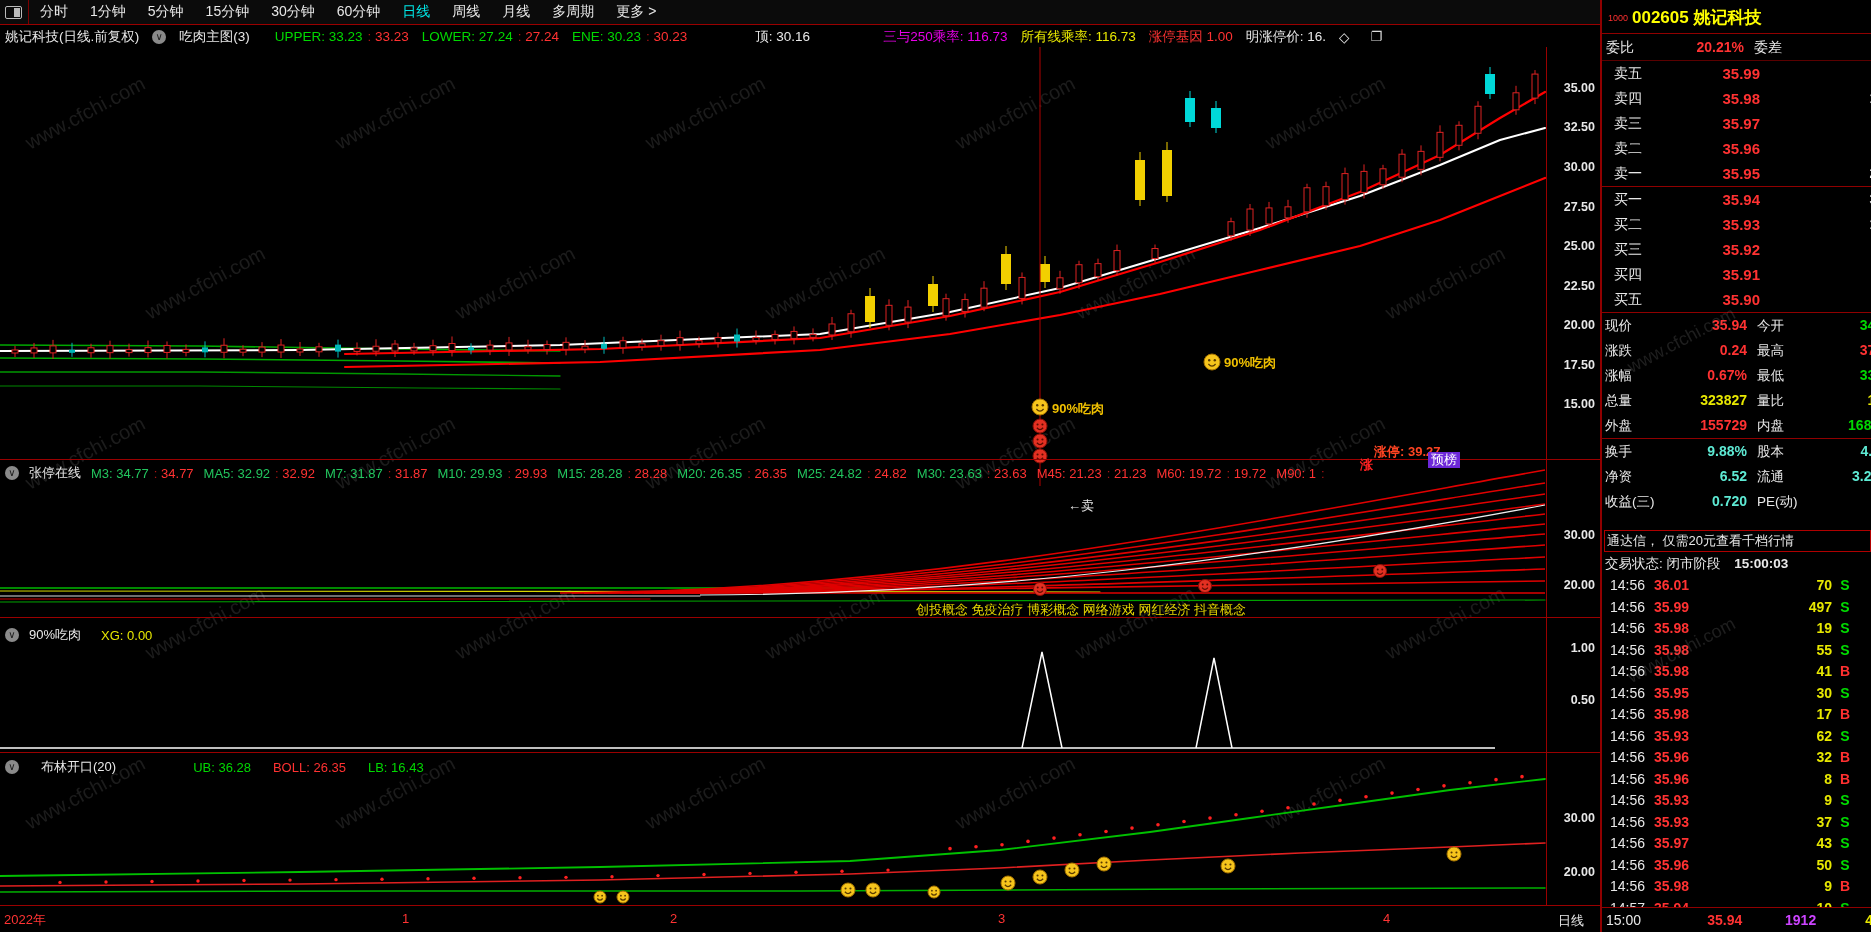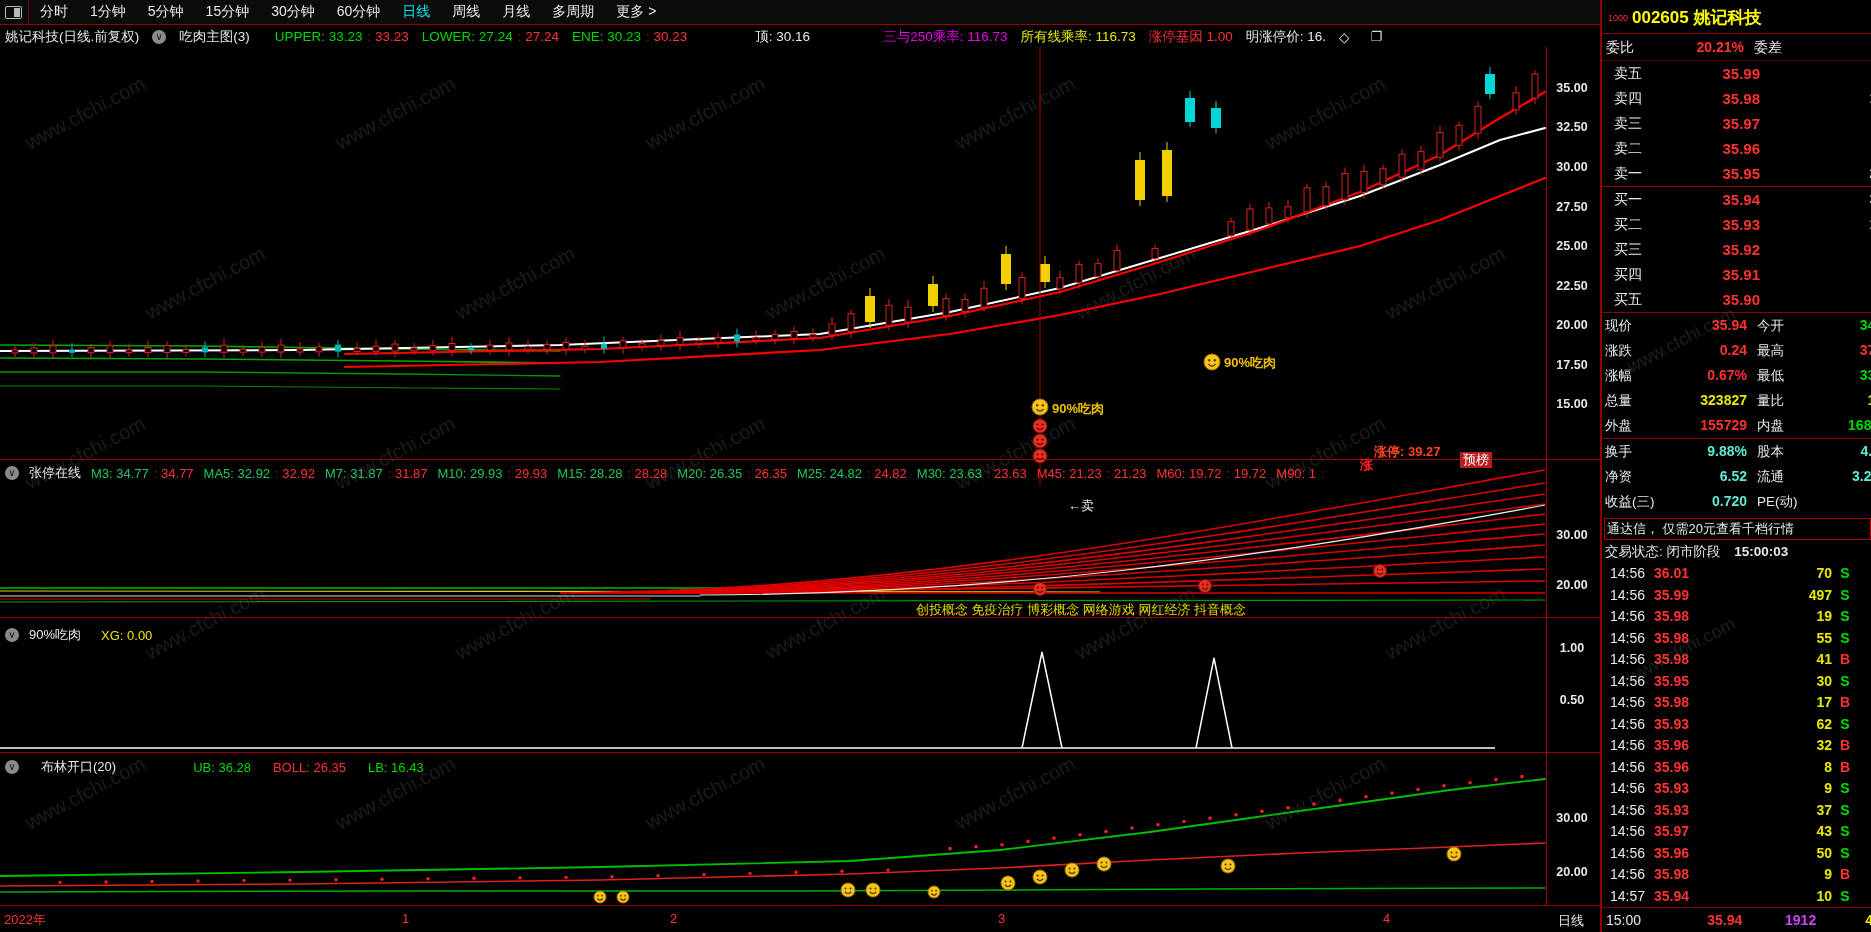--- a/index.html
+++ b/index.html
@@ -40,27 +40,27 @@
   .ma{white-space:nowrap;}
   .c-w{color:#22c55e;} .c-r{color:#ff3232;} .c-red{color:#ff3232;}
   .c-green{color:#00d800;} .c-yellow{color:#e8e800;} .c-white{color:#5eead4;}
   .c-S{color:#00dd00;} .c-B{color:#ff3030;}
   
   .annot{position:absolute;z-index:4;font-size:13px;white-space:nowrap;}
   #pork1{left:1224px;top:354px;color:#f0c000;font-weight:bold;}
   #pork2{left:1052px;top:400px;color:#f0c000;font-weight:bold;}
   #limitlab{left:1374px;top:443px;color:#ff4422;font-weight:bold;}
   #badge-zh{left:1360px;top:456px;color:#ff2222;font-weight:bold;}
-  #badge-yb{left:1428px;top:452px;background:#b91c1c;color:#fff;padding:0 3px;line-height:16px;margin-left:32px;}
+  #badge-yb{left:1428px;top:452px;background:#6d28d9;color:#fff;padding:0 3px;line-height:16px;}
   #sellmark{left:1068px;top:497px;color:#e8e8e8;}
   #concepts{left:916px;top:601px;color:#e8d800;}
   
   .hline{position:absolute;height:1px;background:#9a0000;z-index:3;}
   .vline{position:absolute;width:1px;background:#9a0000;z-index:3;}
-  #axiscol span{position:absolute;left:1549px;width:46px;text-align:center;
+  #axiscol span{position:absolute;left:1549px;width:46px;text-align:right;
                 font-size:12.5px;font-weight:bold;color:#e8e8e8;z-index:4;}
   
   #baxis{left:0;top:906px;width:1600px;height:26px;background:#000;z-index:4;
          font-size:13px;}
   #baxis span{position:absolute;top:5px;color:#ff3333;}
   #periodbox{position:absolute;left:1548px;top:2px;width:46px;height:20px;
              text-align:center;color:#e8e8e8!important;line-height:20px;}
   
   #qpanel{left:1600px;top:0;width:271px;height:932px;background:#000;z-index:5;
           border-left:2px solid #900000;overflow:hidden;font-size:14px;}
@@ -78,21 +78,21 @@
   .bookrow .p{width:100px;text-align:right;color:#ff3232;font-weight:bold;font-size:15px;}
   .bookrow .v{flex:1;text-align:right;margin-right:-12px;color:#e8e8e8;font-weight:bold;}
   #asks{border-bottom:1px solid #900000;}
   #bids{border-bottom:1px solid #900000;}
   .statrow{height:25px;line-height:25px;display:flex;}
   .statrow .l{width:58px;padding-left:3px;color:#e8e8e8;font-size:13.5px;}
   .statrow .v{width:84px;text-align:right;font-weight:bold;}
   .statrow .l2{width:58px;padding-left:10px;color:#e8e8e8;font-size:13.5px;}
   .statrow .v2{flex:1;text-align:right;margin-right:-14px;font-weight:bold;}
   #stats .statrow:nth-of-type(6){border-top:1px solid #900000;}
-  #notice{margin:4px 2px 0 2px;border:1px solid #b00000;height:20px;line-height:20px;
+  #notice{margin:16px 2px 0 2px;border:1px solid #b00000;height:20px;line-height:20px;
           font-size:13px;color:#e8e8e8;overflow:hidden;padding-left:2px;}
   #statusrow{height:23px;line-height:23px;color:#e8e8e8;padding-left:3px;font-size:13.5px;}
   #statustime{font-weight:bold;margin-left:10px;}
   .tickrow{height:21.5px;line-height:21.5px;display:flex;}
   .tickrow .t{width:44px;padding-left:8px;color:#e8e8e8;}
   .tickrow .p{width:100px;text-align:left;color:#ff3232;font-weight:bold;}
   .tickrow .v{width:78px;text-align:right;color:#e8e800;font-weight:bold;}
   .tickrow .s{width:26px;text-align:center;font-weight:bold;}
   #lasttrade{position:absolute;left:0;bottom:0;width:271px;height:24px;line-height:24px;
              border-top:1px solid #900000;display:flex;background:#000;}

